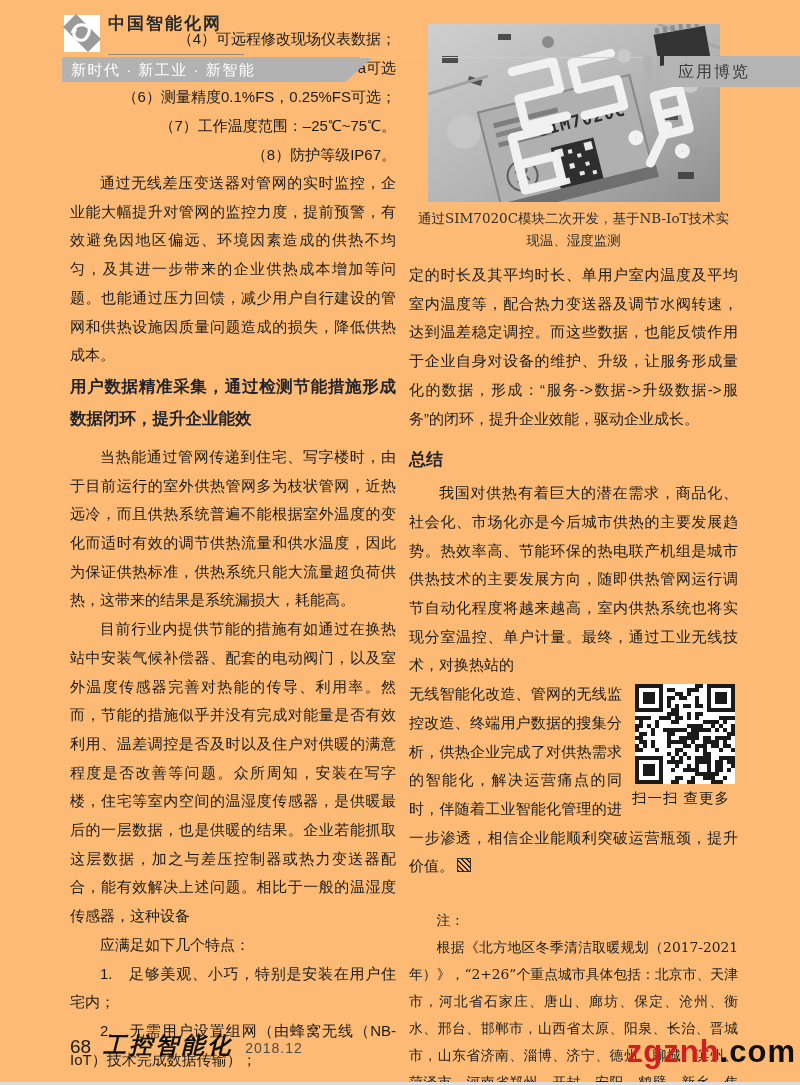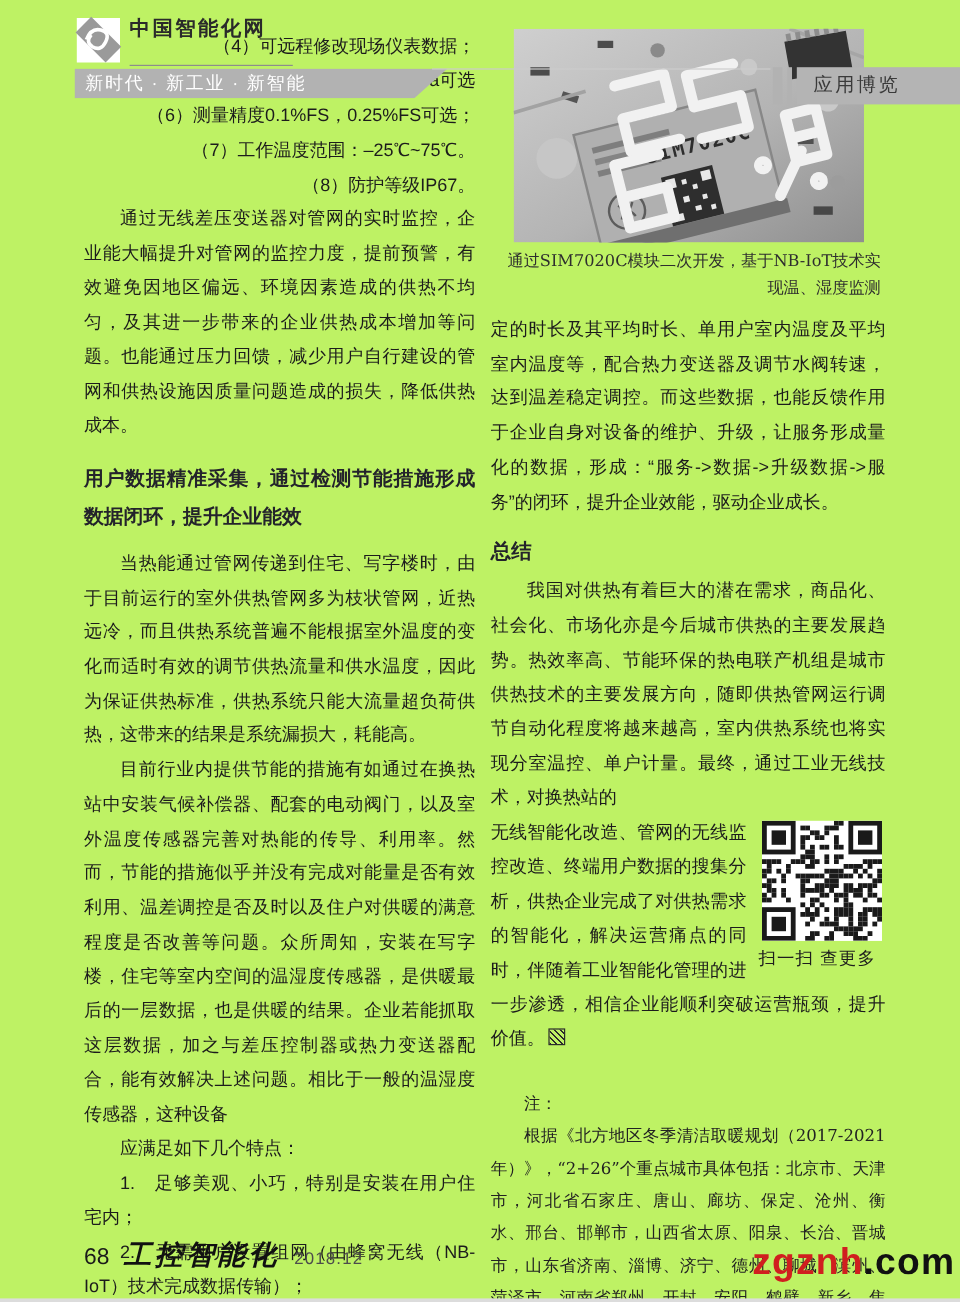--- a/index.html
+++ b/index.html
@@ -1,16 +1,16 @@
 <!DOCTYPE html>
 <html><head>
 <meta charset="utf-8">
 <style>
   html,body{margin:0;padding:0;background:#e9e9e9;}
-  .page{position:relative;width:800px;height:1085px;margin:0 auto;background:#bef264;
+  .page{position:relative;width:800px;height:1085px;margin:0 auto;background:#fdba74;
         font-family:"Liberation Sans",sans-serif;color:#1c1c1c;overflow:hidden;}
 
   
   .logo-wrap{position:absolute;left:62px;top:13px;display:flex;align-items:flex-start;gap:6px;}
   .logo-icon{width:40px;height:41px;}
   .logo-text{display:flex;flex-direction:column;}
   .site-name{font-size:17px;font-weight:bold;letter-spacing:2px;color:#2a2a2a;line-height:22px;}
   .site-url{font-size:15px;color:#3c3c3c;font-family:"DejaVu Serif",serif;
             border-top:1.5px solid #8d8d8d;margin-top:19px;padding-top:1px;letter-spacing:1px;}
   .banner{position:absolute;left:62px;top:57px;width:302px;height:25px;background:#b2b2b2;
@@ -25,27 +25,27 @@
 
   
   .main{display:flex;gap:13px;padding:0 62px 0 70px;margin-top:24px;}
   .col-left{width:326px;}
   .col-right{width:329px;}
   .spec-line{font-size:15px;line-height:29px;text-indent:2em;text-align:right;}
   .para{font-size:15px;line-height:28.7px;text-align:justify;text-indent:2em;margin:0;}
   .para.noindent{text-indent:0;}
   .list-item{font-size:15px;line-height:28.7px;text-align:justify;text-indent:2em;}
   .sec-heading{font-size:16.5px;font-weight:bold;line-height:32px;color:#23232b;
-               margin:13px 0 9px 0;text-align:justify;}
+               margin:0 0 9px 0;text-align:justify;}
   .sum-heading{font-size:17px;font-weight:bold;color:#23232b;margin:15px 0 8px 0;}
 
   
   .photo{width:292px;height:178px;margin:0 auto;display:block;}
   .photo-caption{font-family:"DejaVu Serif",serif;font-size:13.5px;line-height:22px;color:#2e2e2e;
-                 text-align:right;margin:5px 4px 10px 4px;}
+                 text-align:center;margin:5px 4px 10px 4px;}
 
   
   .qr-box{float:right;width:106px;margin:4px 0 2px 10px;text-align:left;}
   .qr-box svg{width:100px;height:100px;display:block;margin:0 auto;background:#fff;}
   .qr-caption{font-size:14.5px;color:#1d1d1d;margin-top:5px;letter-spacing:1px;white-space:nowrap;}
 
   .endmark{display:inline-block;width:12px;height:12px;vertical-align:-1px;margin-left:3px;
            border:1px solid #2c2c2c;
            background:repeating-linear-gradient(45deg,#2c2c2c 0 1px,transparent 1px 3.5px);}
 

